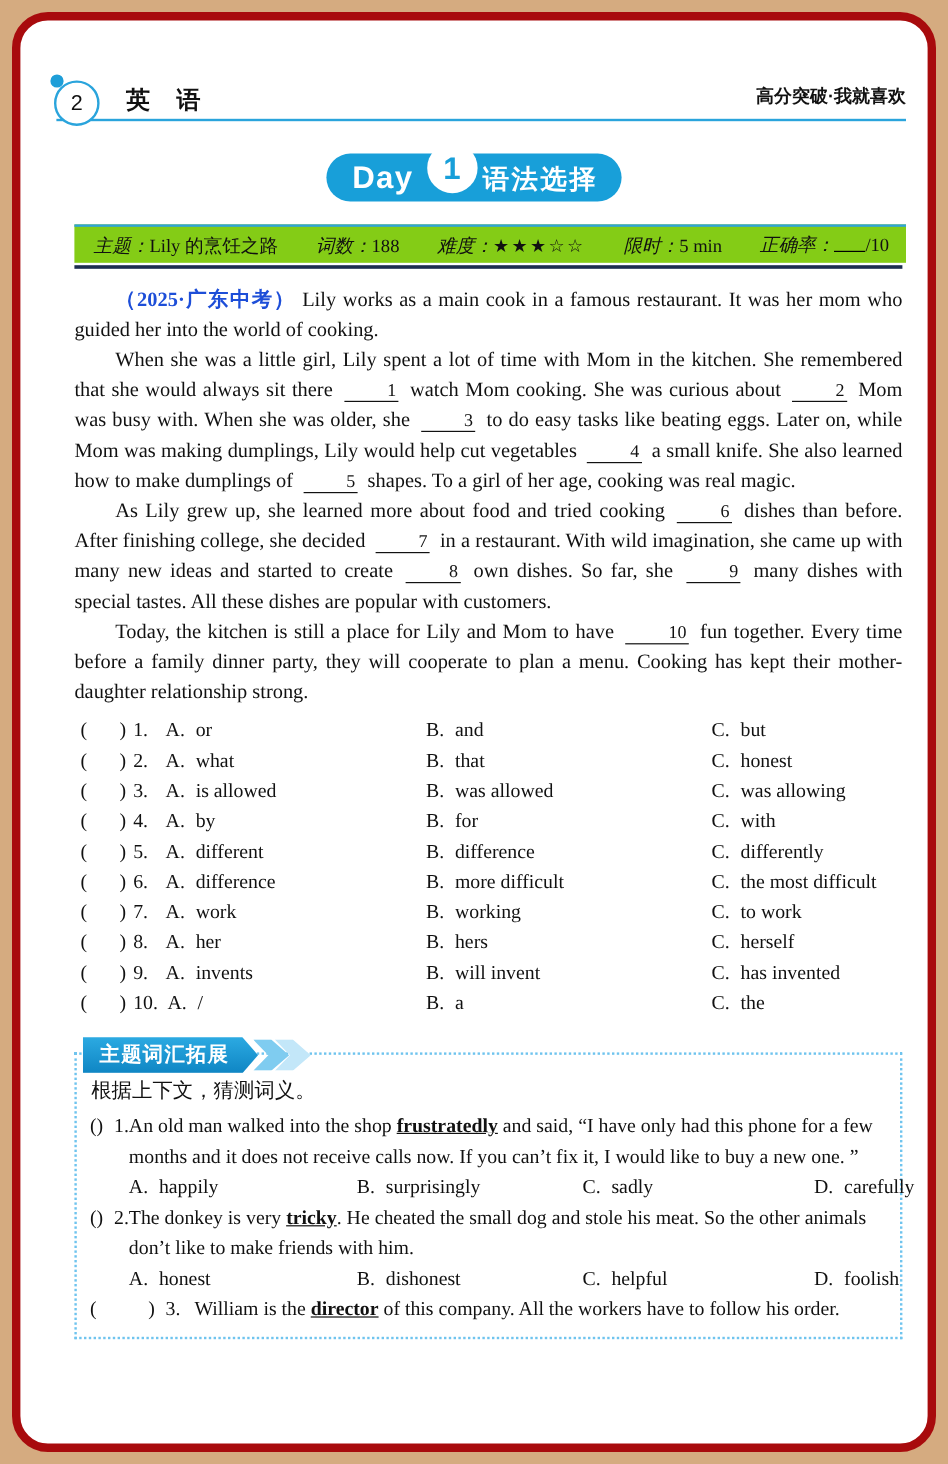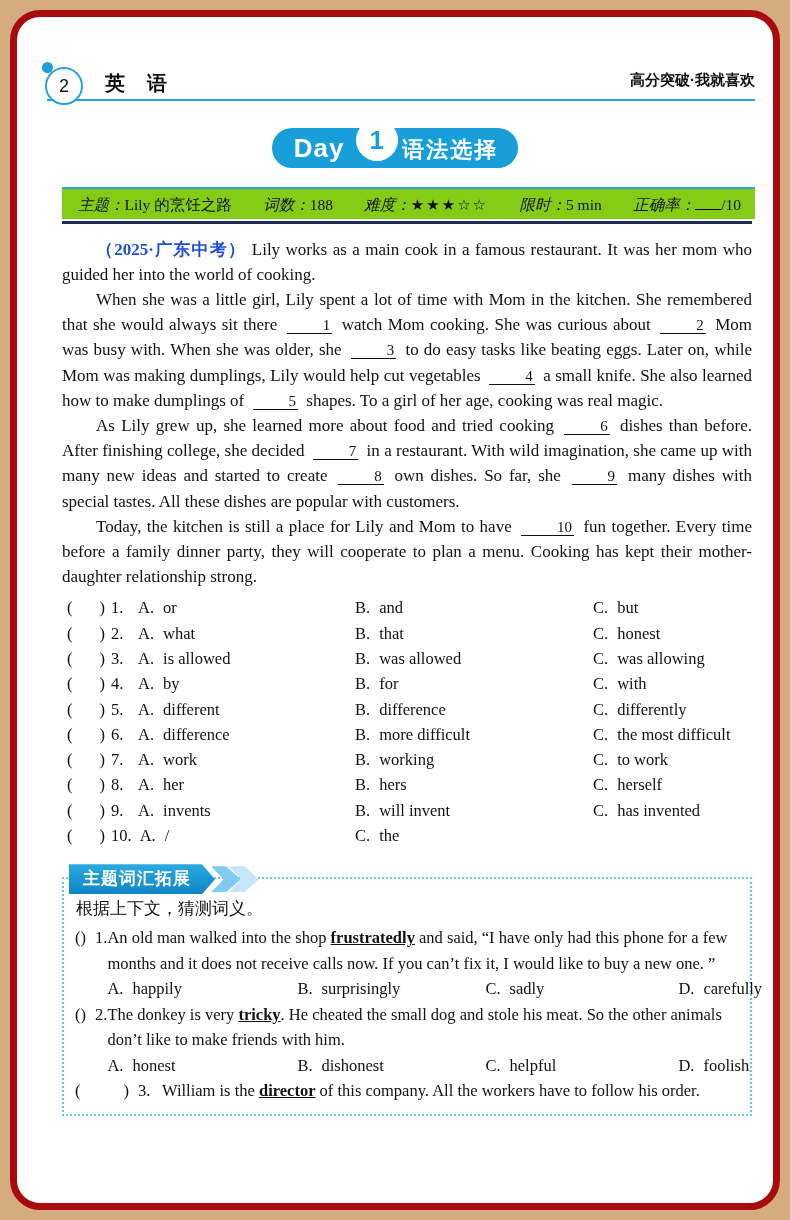--- a/index.html
+++ b/index.html
@@ -252,20 +252,21 @@
 
     <div class="q-row">
       <span class="q-left">
           <span class="q-paren">
             <span>(</span>
             <span>)</span>
           </span>
           <span class="q-num">10.</span>
           <span><span class="opt-letter">A.</span><span>/</span></span>
         </span>
+      <span class="q-mid"><span class="opt-letter">B.</span><span>a</span></span>
       <span class="q-right"><span class="opt-letter">C.</span><span>the</span></span>
     </div>
   </div>
 
   <div class="vocab">
     <div class="vocab-tag">
       <span class="tag-main">主题词汇拓展</span>
       <span class="chev chev-1"></span>
       <span class="chev chev-2"></span>
     </div>

